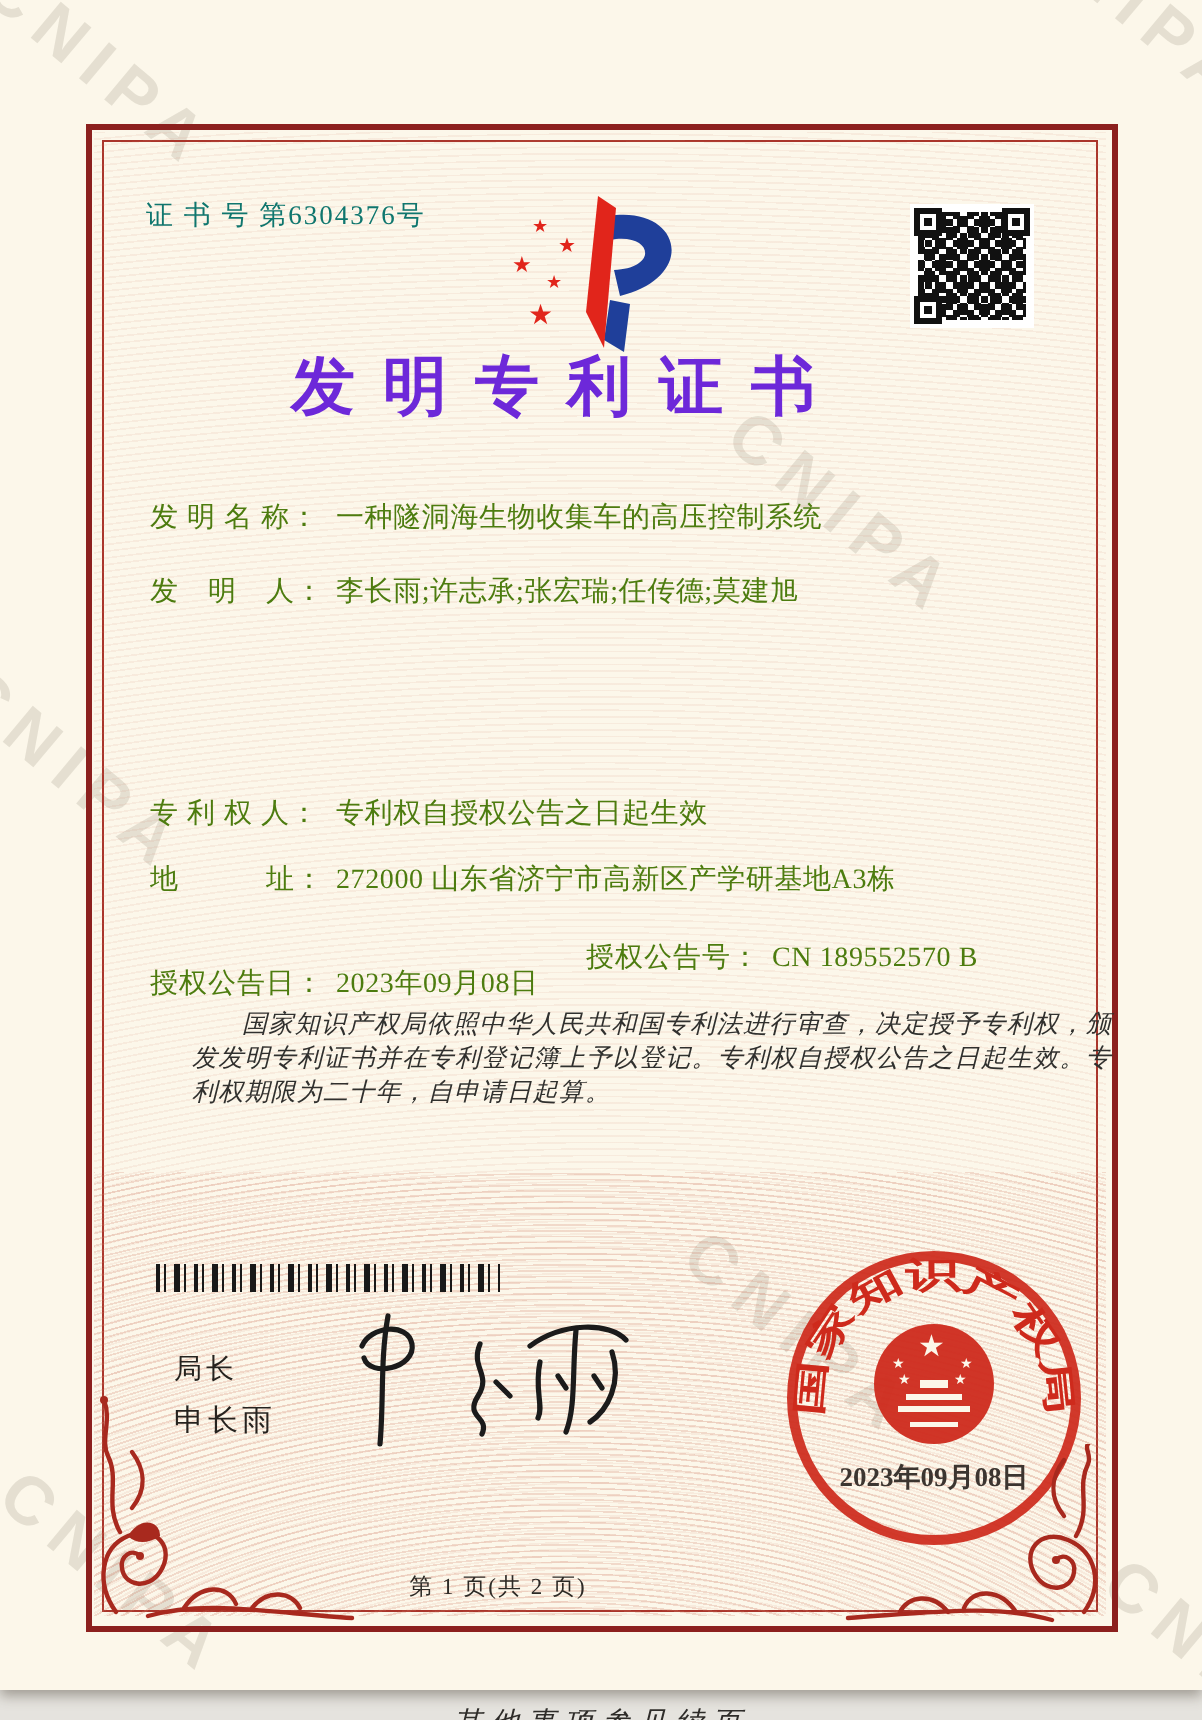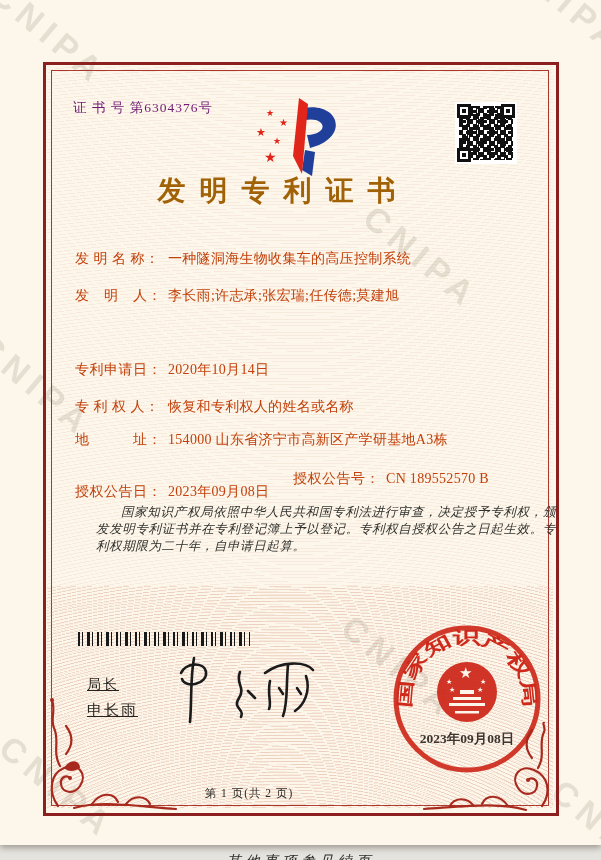--- a/index.html
+++ b/index.html
@@ -35,62 +35,61 @@
     background:repeating-radial-gradient(1300px 760px at 50% 118%,
       rgba(208,126,104,.10) 0 1.4px, rgba(0,0,0,0) 1.4px 5.6px);
   }
   .guil-bottom{
     position:absolute;left:47px;top:586px;width:506px;height:222px;
     background:repeating-radial-gradient(980px 560px at 46% 155%,
       rgba(205,118,95,.23) 0 1.4px, rgba(0,0,0,0) 1.4px 5px);
   }
   .cert-no{
     position:absolute;left:73px;top:99px;
-    font-size:13.5px;color:#701a75;letter-spacing:1px;
+    font-size:13.5px;color:#0f766e;letter-spacing:1px;
   }
   .logo{position:absolute;left:252px;top:94px;width:96px;height:84px;}
   .qr{
     position:absolute;left:455px;top:102px;width:62px;height:62px;
     background:#fff;padding:0;
   }
   .qr-inner{
     position:absolute;left:4px;top:4px;width:54px;height:54px;
     background-color:#fff;
     background-image:
       conic-gradient(#111 0 25%, rgba(0,0,0,0) 0 50%, #111 0 75%, rgba(0,0,0,0) 0),
       conic-gradient(#111 0 25%, rgba(0,0,0,0) 0 50%, #111 0 75%, rgba(0,0,0,0) 0);
     background-size:7px 7px, 11px 11px;
     background-position:0 0, 3px 2px;
   }
   .finder{position:absolute;width:8px;height:8px;border:3px solid #111;background:#fff;}
   .finder::after{content:"";position:absolute;left:2px;top:2px;width:4px;height:4px;background:#111;}
   .f-tl{left:2px;top:2px}.f-tr{right:2px;top:2px}.f-bl{left:2px;bottom:2px}
   .title{
     position:absolute;left:43px;top:172px;width:467px;
-    text-align:center;font-size:28px;font-weight:bold;color:#a16207;
+    text-align:center;font-size:32px;font-weight:bold;color:#6d28d9;
     letter-spacing:14px;text-indent:14px;
   }
-  .field{position:absolute;left:75px;font-size:14px;color:#c2410c;white-space:nowrap;}
+  .field{position:absolute;left:75px;font-size:14px;color:#4d7c0f;white-space:nowrap;}
   .field .lbl{display:inline-block;width:93px;letter-spacing:.5px;}
   .field .val{letter-spacing:.3px;}
   .para{
     position:absolute;left:72px;width:460px;
     font-size:12.5px;line-height:17px;color:#30302e;
     font-style:italic;text-align:justify;text-indent:2em;letter-spacing:.6px;margin-left:24px;
   }
   .barcode{
     position:absolute;left:78px;top:632px;width:172px;height:14px;
     background:
       repeating-linear-gradient(90deg,#191919 0 2px,rgba(0,0,0,0) 2px 4px,#191919 4px 5px,rgba(0,0,0,0) 5px 9px,#191919 9px 12px,rgba(0,0,0,0) 12px 14px,#191919 14px 15px,rgba(0,0,0,0) 15px 19px);
   }
   .director{
     position:absolute;left:87px;
     font-family:"Liberation Sans","DejaVu Sans",sans-serif;
     color:#26231f;
-    text-decoration:underline;
   }
   .dir-title{top:676px;font-size:14px;letter-spacing:2px;}
   .dir-name{top:701px;font-size:15px;letter-spacing:2px;text-align:right;}
   .signature{position:absolute;left:168px;top:646px;width:156px;height:86px;}
   .seal{position:absolute;left:388px;top:620px;width:158px;height:158px;}
   .flourish-bl{position:absolute;left:44px;top:696px;width:136px;height:118px;}
   .flourish-br{position:absolute;left:420px;top:722px;width:136px;height:92px;transform:scaleX(-1);}
   .page-num{
     position:absolute;left:43px;top:786px;width:412px;text-align:center;
     font-size:11.5px;color:#2d2a26;letter-spacing:1px;
@@ -139,28 +138,25 @@
   </div>
 
   <div class="title">发明专利证书</div>
 
   <div class="field" style="top:250px">
     <span class="lbl">发 明 名 称：</span><span class="val">一种隧洞海生物收集车的高压控制系统</span>
   </div>
   <div class="field" style="top:287px">
     <span class="lbl">发　明　人：</span><span class="val">李长雨;许志承;张宏瑞;任传德;莫建旭</span>
   </div>
-  <div class="field" style="top:361px">
-    <span class="lbl">专利申请日：</span><span class="val">2020年10月14日</span>
-  </div>
   <div class="field" style="top:398px">
-    <span class="lbl">专 利 权 人：</span><span class="val">恢复和专利权人的姓名或名称</span>
+    <span class="lbl">专 利 权 人：</span><span class="val">专利权自授权公告之日起生效</span>
   </div>
   <div class="field" style="top:431px">
-    <span class="lbl">地　　　址：</span><span class="val">154000 山东省济宁市高新区产学研基地A3栋</span>
+    <span class="lbl">地　　　址：</span><span class="val">272000 山东省济宁市高新区产学研基地A3栋</span>
   </div>
   <div class="field" style="top:483px">
     <span class="lbl">授权公告日：</span><span class="val">2023年09月08日</span>
   </div>
   <div class="field" style="left:293px;top:470px">
     <span class="lbl">授权公告号：</span><span class="val">CN 189552570 B</span>
   </div>
 
   <div class="para" style="top:504px">国家知识产权局依照中华人民共和国专利法进行审查，决定授予专利权，颁发发明专利证书并在专利登记簿上予以登记。专利权自授权公告之日起生效。专利权期限为二十年，自申请日起算。</div>
 

